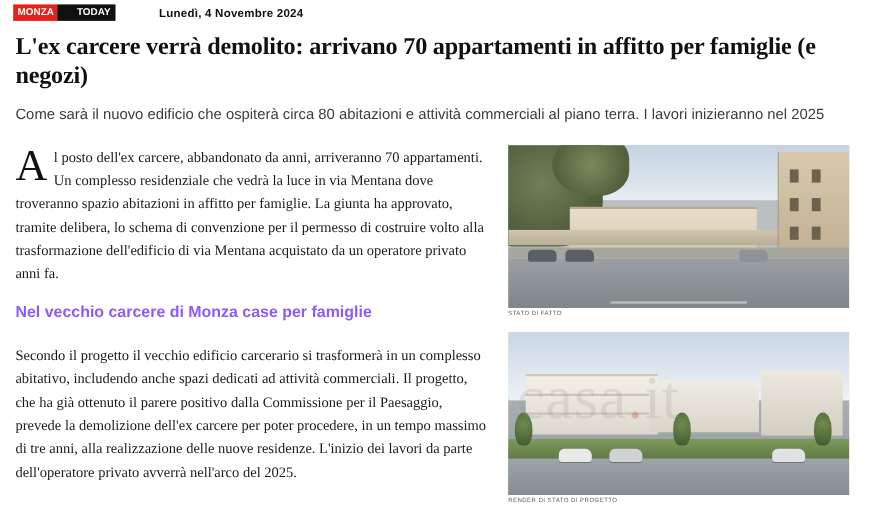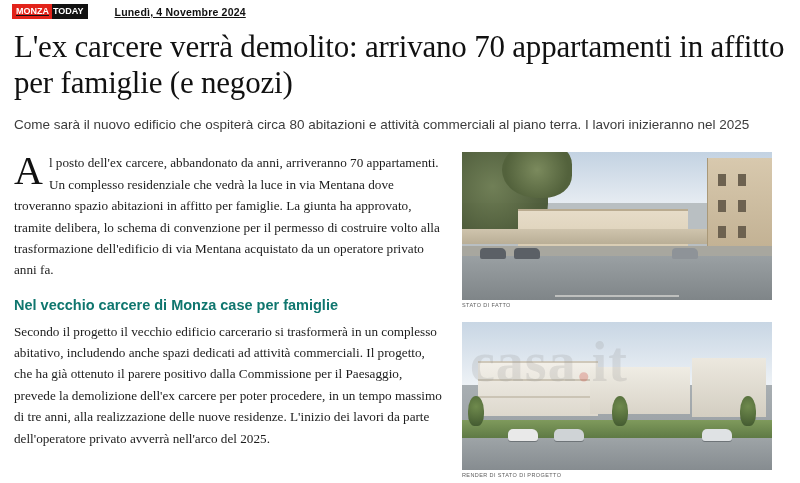--- a/index.html
+++ b/index.html
@@ -13,45 +13,44 @@
     overflow: hidden;
     font-family: "Liberation Sans", sans-serif;
     color: #111111;
     position: relative;
   }
 
   
   .topbar {
     display: flex;
     align-items: center;
-    gap: 3px;
+    gap: 16px;
     padding: 4px 12px 2px 12px;
     font-size: 10.5px;
     font-weight: bold;
     letter-spacing: .2px;
     white-space: nowrap;
-    text-decoration: underline;
   }
   .brand {
     display: inline-flex;
     align-items: stretch;
     font-size: 9px;
     font-weight: bold;
     line-height: 1;
   }
   .brand .b1 {
     background: #e2231a;
     color: #ffffff;
     padding: 3px 3px 3px 4px;
     letter-spacing: 0px;
   }
   .brand .b2 {
     background: #111111;
     color: #ffffff;
-    padding: 3px 4px 3px 1px;
+    padding: 3px 4px 3px 18px;
     letter-spacing: 0px;
   }
   .crumbs {
     color: #4a4a4a;
     font-size: 10.5px;
     font-weight: bold;
     text-transform: uppercase;
   }
   .crumbs .sep { color: #9a9a9a; font-weight: bold; }
   .crumbs a { color: #4a4a4a; text-decoration: none; }
@@ -59,23 +58,23 @@
     margin-left: 24px;
     font-size: 10.5px;
     font-weight: bold;
     color: #111111;
     text-transform: none;
   }
 
   
   .headline {
     font-family: "Liberation Serif", serif;
-    font-size: 31px;
+    font-size: 22px;
     line-height: 1.16;
-    font-weight: normal;
+    font-weight: bold;
     color: #111111;
     margin: 8px 14px 0 14px;
     letter-spacing: -0.2px;
   }
   .subhead {
     margin: 14px 14px 0 14px;
     font-family: "Liberation Sans", sans-serif;
     font-size: 13.5px;
     line-height: 1.45;
     color: #3c3c3c;
@@ -113,22 +112,22 @@
     font-size: 40px;
     line-height: 34px;
     font-weight: normal;
     padding: 2px 6px 0 0;
     color: #111111;
   }
   .section-title {
     font-family: "Liberation Sans", sans-serif;
     font-size: 14.5px;
     font-weight: bold;
-    color: #0f766e;
-    margin: 16px 0 8px 0;
+    color: #8b5cf6;
+    margin: 16px 0 20px 0;
   }
 
   
   .figure {
     margin: 0 0 14px 0;
     width: 310px;
   }
   .photo {
     width: 310px;
     height: 148px;
@@ -201,21 +200,21 @@
     background: radial-gradient(circle at 50% 35%, #6f8a4d, #41582f);
     border-radius:50% 50% 40% 40%;}
 
   
   .watermark {
     position: absolute;
     left: 470px;
     top: 330px;
     font-family: "Liberation Serif", serif;
     font-size: 56px;
-    font-weight: bold;
+    font-weight: normal;
     color: rgba(150,150,150,0.22);
     letter-spacing: 1px;
     pointer-events: none;
     user-select: none;
     white-space: nowrap;
   }
   .watermark .dot { color: rgba(200,60,50,0.28); }
 
   .mini-strip {
     position: absolute;

